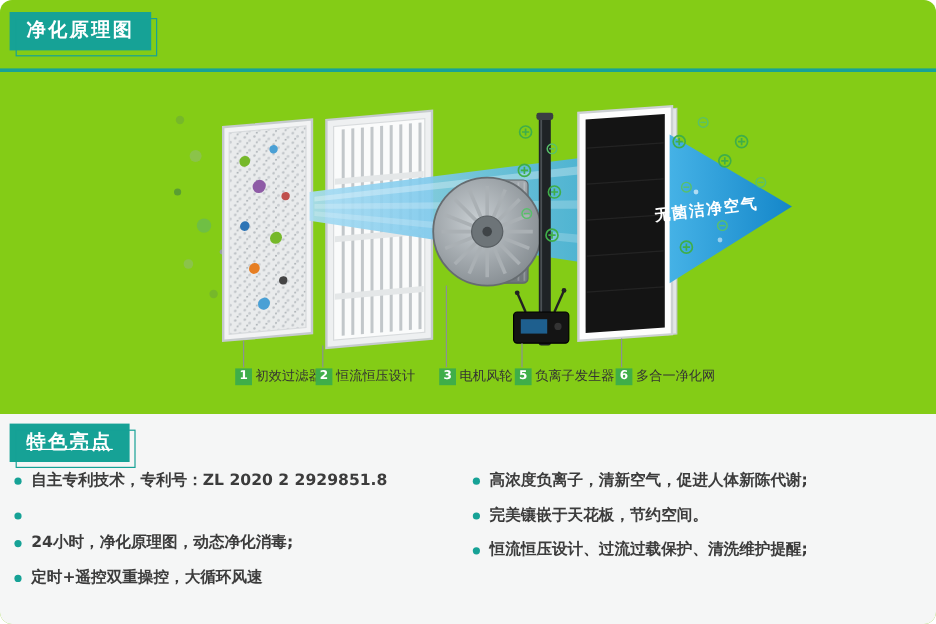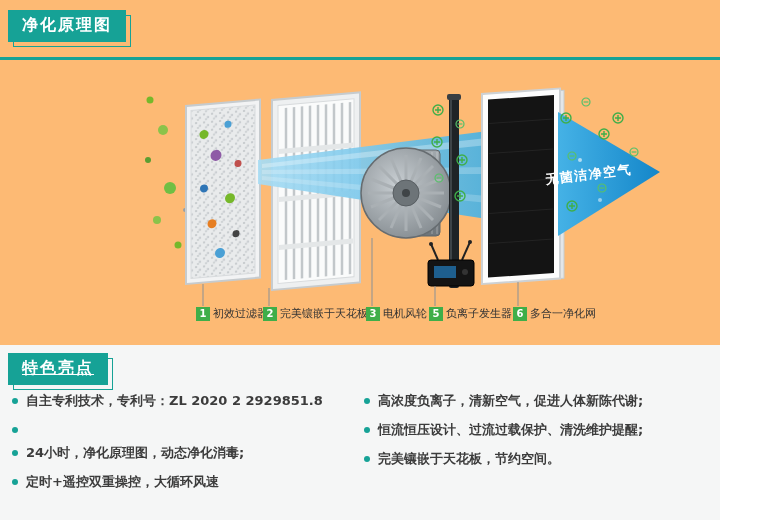--- a/index.html
+++ b/index.html
@@ -1,17 +1,17 @@
 <!DOCTYPE html>
 <html><head>
 <meta charset="utf-8">
 <style>
   html,body{margin:0;padding:0;background:#fff;}
-  .page{position:relative;width:720px;height:520px;background:#fdba74;overflow:hidden;
-        font-family:"DejaVu Sans","Liberation Sans",sans-serif;}
+  .page{position:relative;width:780px;height:520px;background:#84cc16;overflow:hidden;
+        font-family:"DejaVu Sans","Liberation Sans",sans-serif;border-radius:10px;}
 
   
   .badge{position:absolute;background:#16a296;color:#fff;font-weight:bold;font-size:16px;
          letter-spacing:2px;padding:5px 14px 6px;z-index:3;}
   .badge::after{content:"";position:absolute;left:5px;top:5px;right:-5px;bottom:-5px;
          border:1px solid #16a296;pointer-events:none;}
   .rule{position:absolute;left:0;top:57px;width:100%;height:3px;background:#16a296;}
 
   
   .diagram-svg{position:absolute;left:0;top:60px;width:780px;height:270px;}
@@ -219,21 +219,21 @@
       <line x1="518" y1="222" x2="518" y2="246"></line>
     </g>
   </svg>
 
   <div class="comp c1">
     <span class="num">1</span>
     <span class="lbl">初效过滤器</span>
   </div>
   <div class="comp c2">
     <span class="num">2</span>
-    <span class="lbl">完美镶嵌于天花板</span>
+    <span class="lbl">恒流恒压设计</span>
   </div>
   <div class="comp c3">
     <span class="num">3</span>
     <span class="lbl">电机风轮</span>
   </div>
   <div class="comp c4">
     <span class="num">5</span>
     <span class="lbl">负离子发生器</span>
   </div>
   <div class="comp c5">
@@ -262,22 +262,22 @@
         <span>定时+遥控双重操控，大循环风速</span>
       </div>
     </div>
     <div class="col">
       <div class="feat">
         <span class="dot"></span>
         <span>高浓度负离子，清新空气，促进人体新陈代谢;</span>
       </div>
       <div class="feat">
         <span class="dot"></span>
+        <span>完美镶嵌于天花板，节约空间。</span>
+      </div>
+      <div class="feat">
+        <span class="dot"></span>
         <span>恒流恒压设计、过流过载保护、清洗维护提醒;</span>
       </div>
-      <div class="feat">
-        <span class="dot"></span>
-        <span>完美镶嵌于天花板，节约空间。</span>
-      </div>
     </div>
   </div>
 
 </div>
 
 </body></html>

